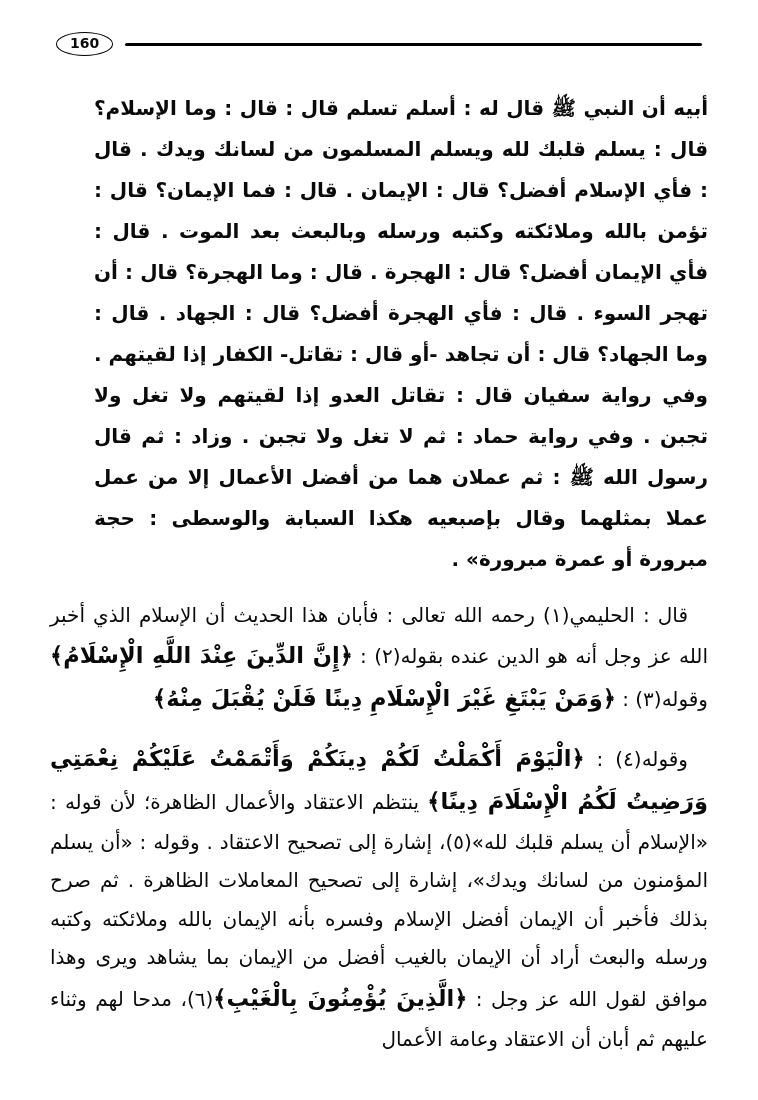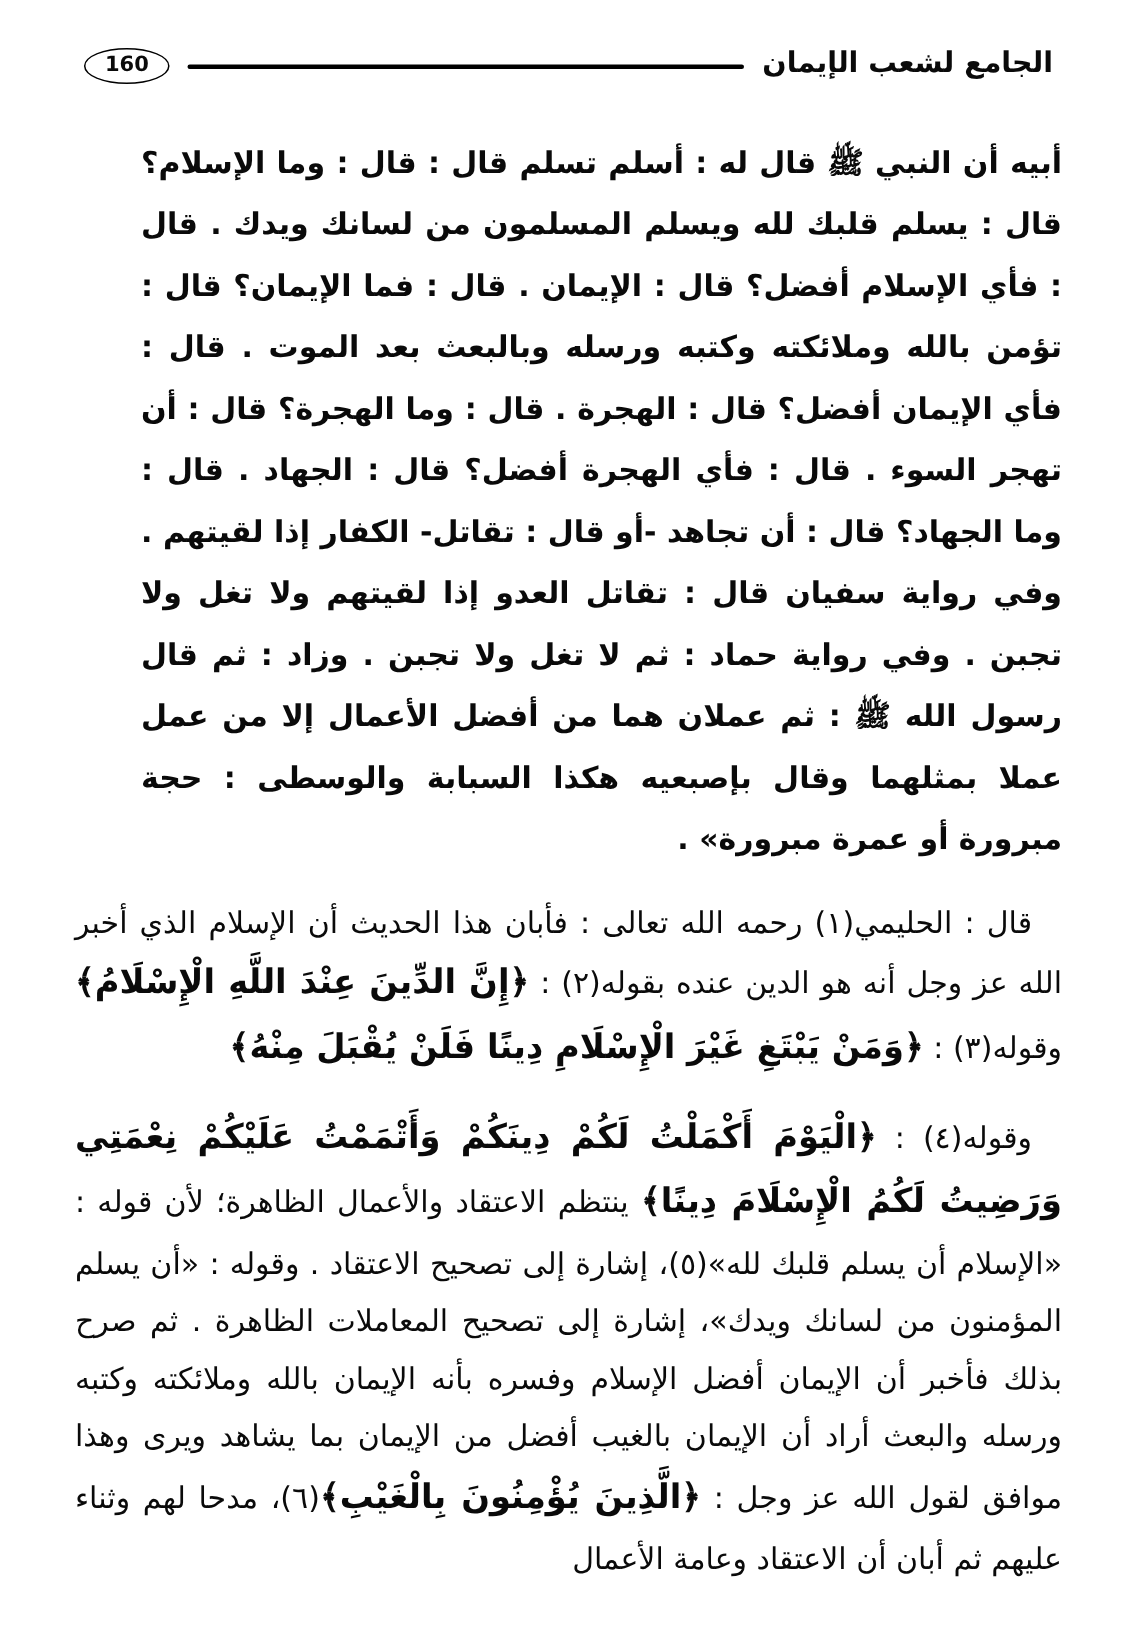--- a/index.html
+++ b/index.html
@@ -81,21 +81,20 @@
     line-height: 2.05;
     white-space: nowrap;
   }
 </style>
 </head>
 <body>
 
 <div class="page">
 
   <header class="page-header">
-    <h1 class="header-title">الجامع لشعب الإيمان</h1>
     <div class="header-rule"></div>
     <div class="page-number-badge">
       <span class="page-number">160</span>
     </div>
   </header>
 
   <main class="body-text">
 
     <p class="para hadith"><span>أبيه أن النبي ﷺ قال له : أسلم تسلم قال : قال : وما الإسلام؟ قال : يسلم قلبك لله ويسلم المسلمون من لسانك ويدك . قال : فأي الإسلام أفضل؟ قال : الإيمان . قال : فما الإيمان؟ قال : تؤمن بالله وملائكته وكتبه ورسله وبالبعث بعد الموت . قال : فأي الإيمان أفضل؟ قال : الهجرة . قال : وما الهجرة؟ قال : أن تهجر السوء . قال : فأي الهجرة أفضل؟ قال : الجهاد . قال : وما الجهاد؟ قال : أن تجاهد -أو قال : تقاتل- الكفار إذا لقيتهم . وفي رواية سفيان قال : تقاتل العدو إذا لقيتهم ولا تغل ولا تجبن . وفي رواية حماد : ثم لا تغل ولا تجبن . وزاد : ثم قال رسول الله ﷺ : ثم عملان هما من أفضل الأعمال إلا من عمل عملا بمثلهما وقال بإصبعيه هكذا السبابة والوسطى : حجة مبرورة أو عمرة مبرورة» .</span></p>
 

